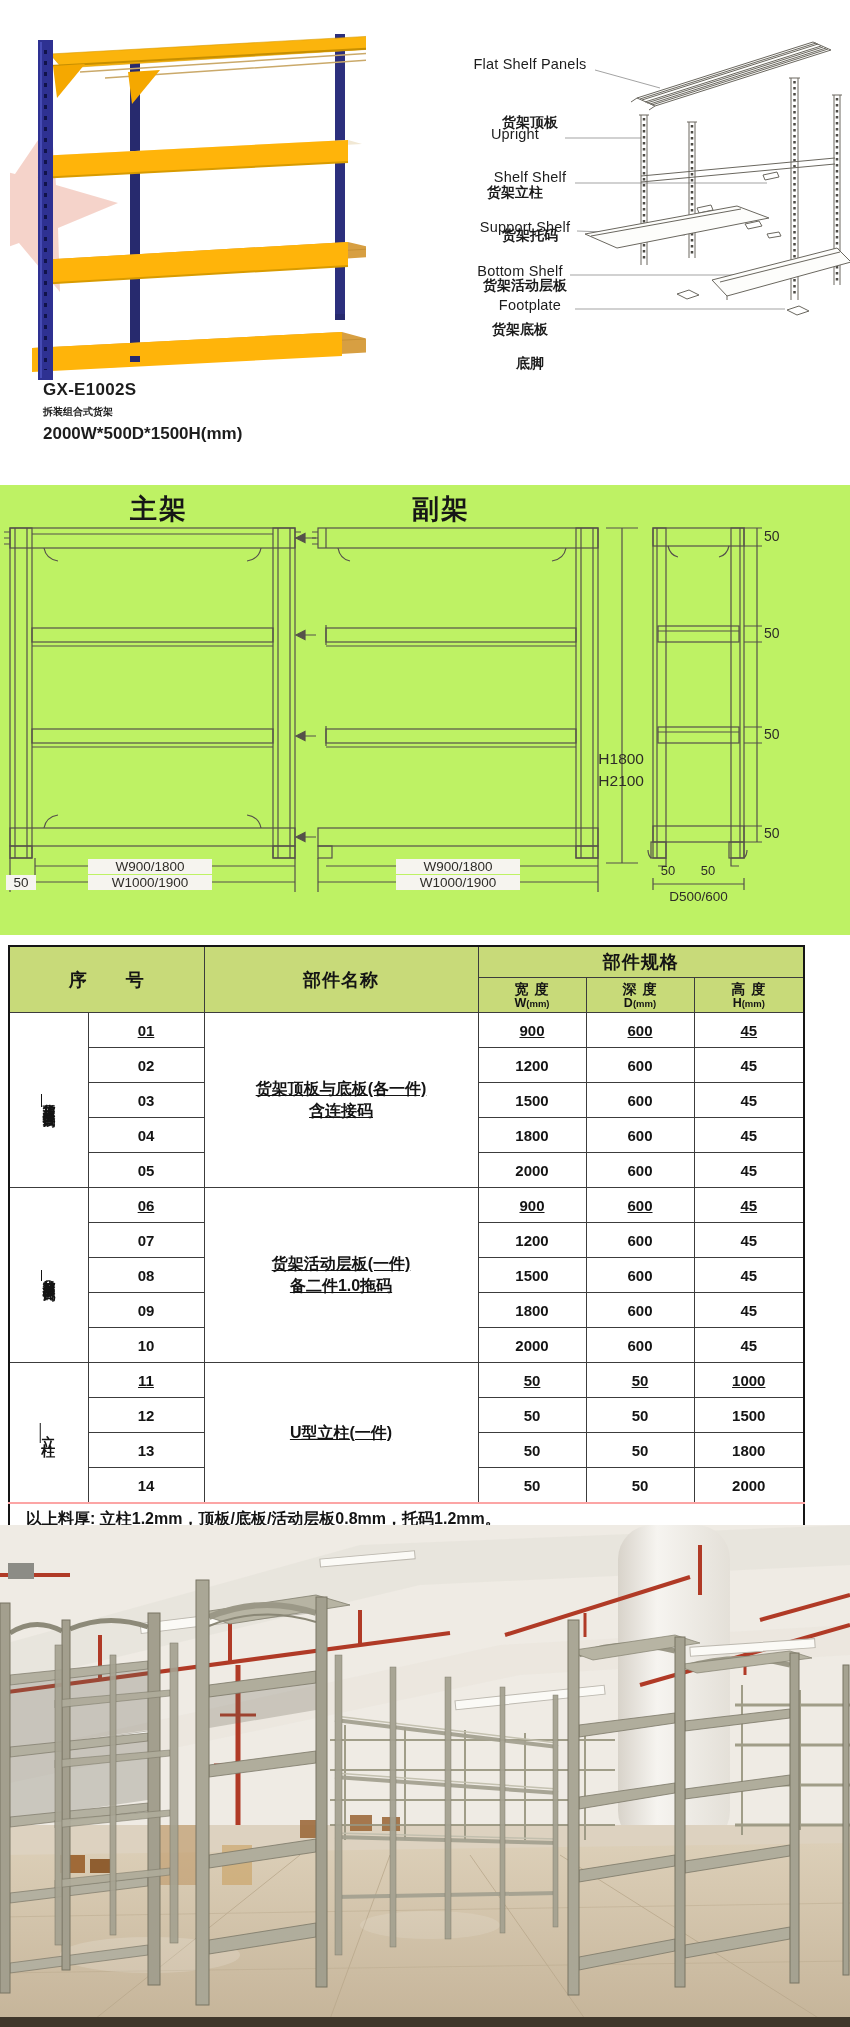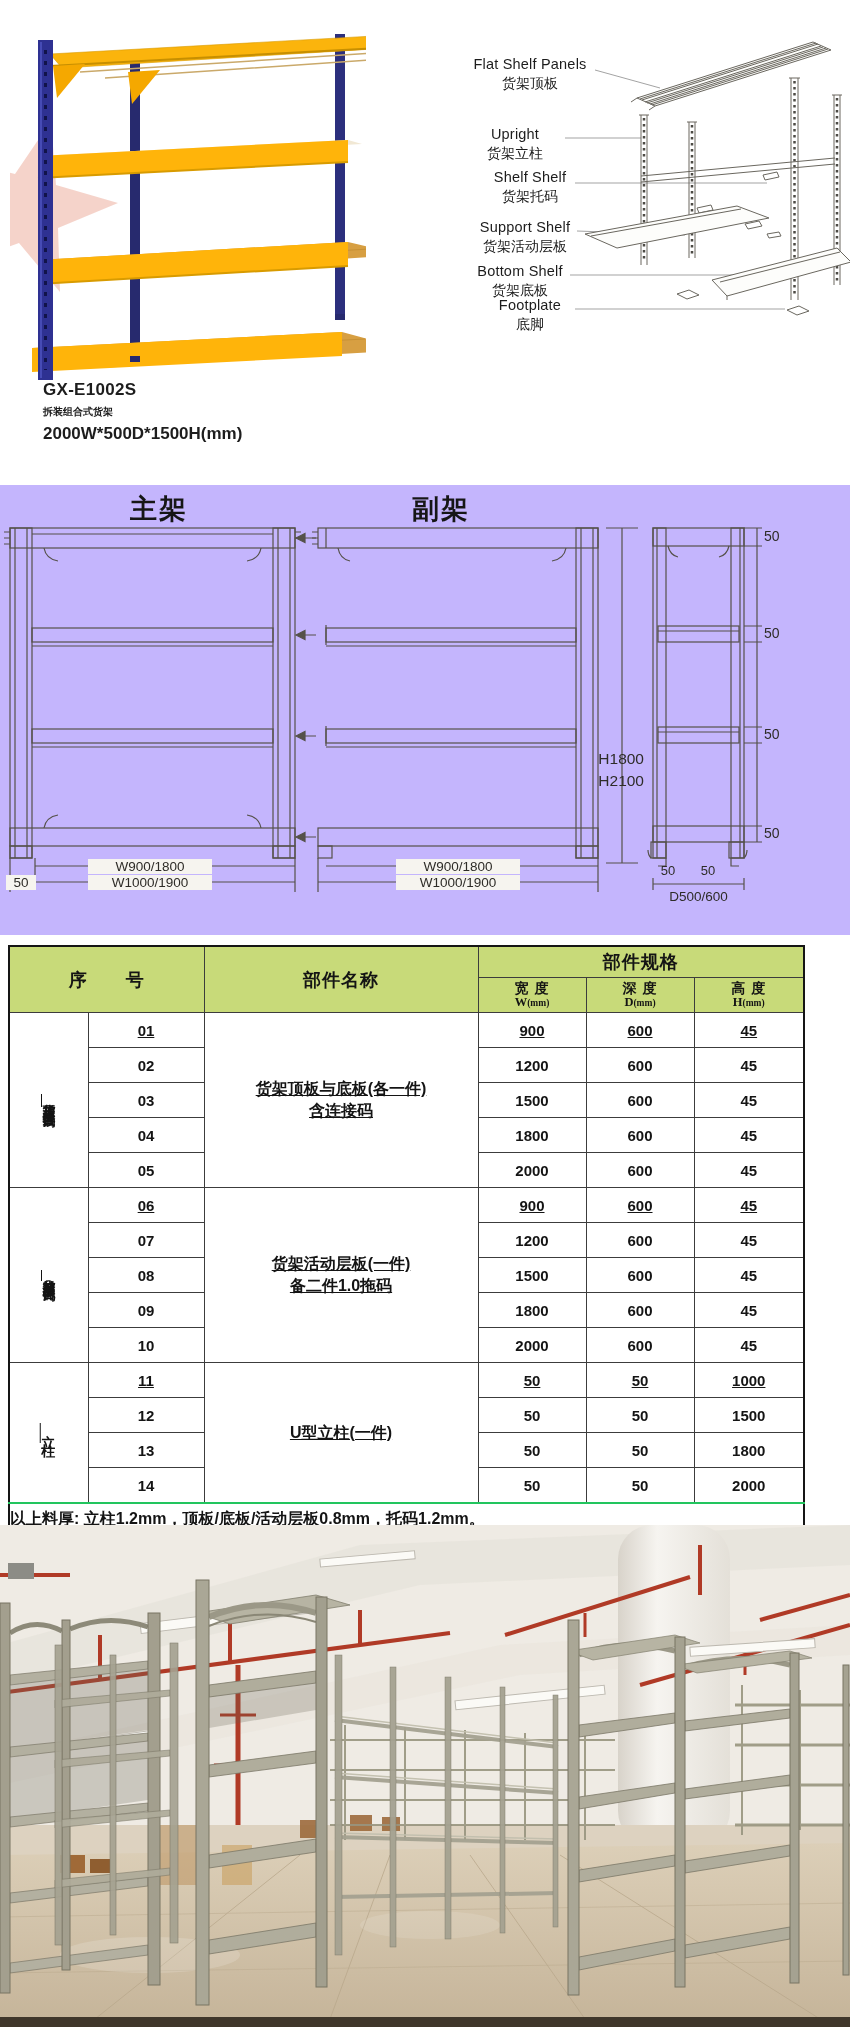--- a/index.html
+++ b/index.html
@@ -10,26 +10,26 @@
   .product-photo{left:10px;top:8px;width:356px;height:372px;}
   .product-info{left:43px;top:379px;line-height:22px;color:#1d1d1d;}
   .product-info .model{font-size:17px;font-weight:600;letter-spacing:.3px;}
   .product-info .name{font-size:10px;font-weight:600;}
   .product-info .dims{font-size:17px;font-weight:600;}
 
   .exploded{left:415px;top:28px;width:435px;height:312px;}
   .exploded svg{position:absolute;left:0;top:0;}
   .exp-label{position:absolute;width:150px;text-align:center;line-height:19px;color:#1c1c1c;}
   .exp-label .en{display:block;font-size:14.5px;letter-spacing:.2px;}
-  .exp-label .cn{display:block;font-size:14px;font-weight:400;}
+  .exp-label .cn{display:block;font-size:14px;font-weight:700;margin-top:39px;}
   .pos0{left:40px;top:27px;} .pos1{left:25px;top:97px;} .pos2{left:40px;top:140px;}
   .pos3{left:35px;top:190px;} .pos4{left:30px;top:234px;} .pos5{left:40px;top:268px;}
 
   
-  .drawing{left:0;top:485px;width:850px;height:450px;background:#c4b5fd;}
+  .drawing{left:0;top:485px;width:850px;height:450px;background:#bef264;}
   .drawing svg{position:absolute;left:0;top:0;}
   .dw-title{position:absolute;font-size:27px;font-weight:700;color:#161616;letter-spacing:2px;}
   .t-main{left:130px;top:6px;} .t-sub{left:412px;top:6px;}
   .dim{position:absolute;font-size:13.5px;color:#2e2c28;text-align:center;line-height:15px;}
   .w-lbl{width:124px;background:#f6f4ef;}
   .w-main-1{left:88px;top:374px;} .w-main-2{left:88px;top:390px;}
   .w-sub-1{left:396px;top:374px;} .w-sub-2{left:396px;top:390px;}
   .fifty-left{left:6px;top:390px;width:30px;background:#f6f4ef;}
   .hlbl{position:absolute;left:570px;top:219px;width:74px;text-align:right;font-size:15.5px;line-height:22px;color:#2e2c28;margin-top:44px;}
   .r50{left:764px;width:30px;text-align:left;font-size:14px;}
@@ -39,29 +39,29 @@
   .dlbl{left:650px;top:404px;width:97px;}
 
   
   #spec-table{position:absolute;left:8px;top:945px;width:795px;border-collapse:collapse;table-layout:fixed;color:#141414;border:2px solid #151515;}
   #spec-table th,#spec-table td{border:1px solid #3c3c3c;padding:0;text-align:center;vertical-align:middle;}
   #spec-table thead th{background:#c8da79;font-weight:700;}
   .th-main{font-size:18px;height:32px;letter-spacing:1px;}
   .th-spec{height:30px;}
   .th-sub{height:34px;margin-left:46px;}
   .th-sub .cn{display:block;font-size:14px;line-height:16px;letter-spacing:1px;}
-  .th-sub .unit{display:block;font-size:12.5px;line-height:13px;font-weight:700;letter-spacing:0;font-family:Liberation Serif, serif;}
+  .th-sub .unit{display:block;font-size:12.5px;line-height:13px;font-weight:700;letter-spacing:0;}
   .th-sub .unit small{font-size:9.5px;}
   #spec-table tbody td{height:34px;}
   td.cat{writing-mode:vertical-rl;text-orientation:upright;font-size:12.5px;font-weight:700;letter-spacing:1px;line-height:1;padding:4px 0;}
   td.cat.short{letter-spacing:10px;font-size:14px;}
   td.seq,td.num{font-size:15px;font-weight:700;}
   td.pname{font-size:16px;font-weight:700;line-height:22px;}
   tr.group-start td{border-top:2.5px solid #151515;text-decoration:underline;}
-  #spec-table tfoot td{border-top:2px solid #22c55e;font-size:16px;font-weight:700;text-align:left;padding:4px 0 4px 0;height:22px;}
+  #spec-table tfoot td{border-top:2px solid #fca5a5;font-size:16px;font-weight:700;text-align:left;padding:4px 0 4px 16px;height:22px;}
 
   
   .warehouse{left:0;top:1525px;width:850px;height:502px;}
 </style>
 </head>
 <body>
 
 <div class="abs product-photo">
   <svg width="356" height="372" viewBox="0 0 356 372">
     <polygon points="41,113 46,177 108,195 48,220 50,284 9,235 -52,257 -18,202 -57,151 5,166" fill="#f3c8bd" opacity="0.8"></polygon>

